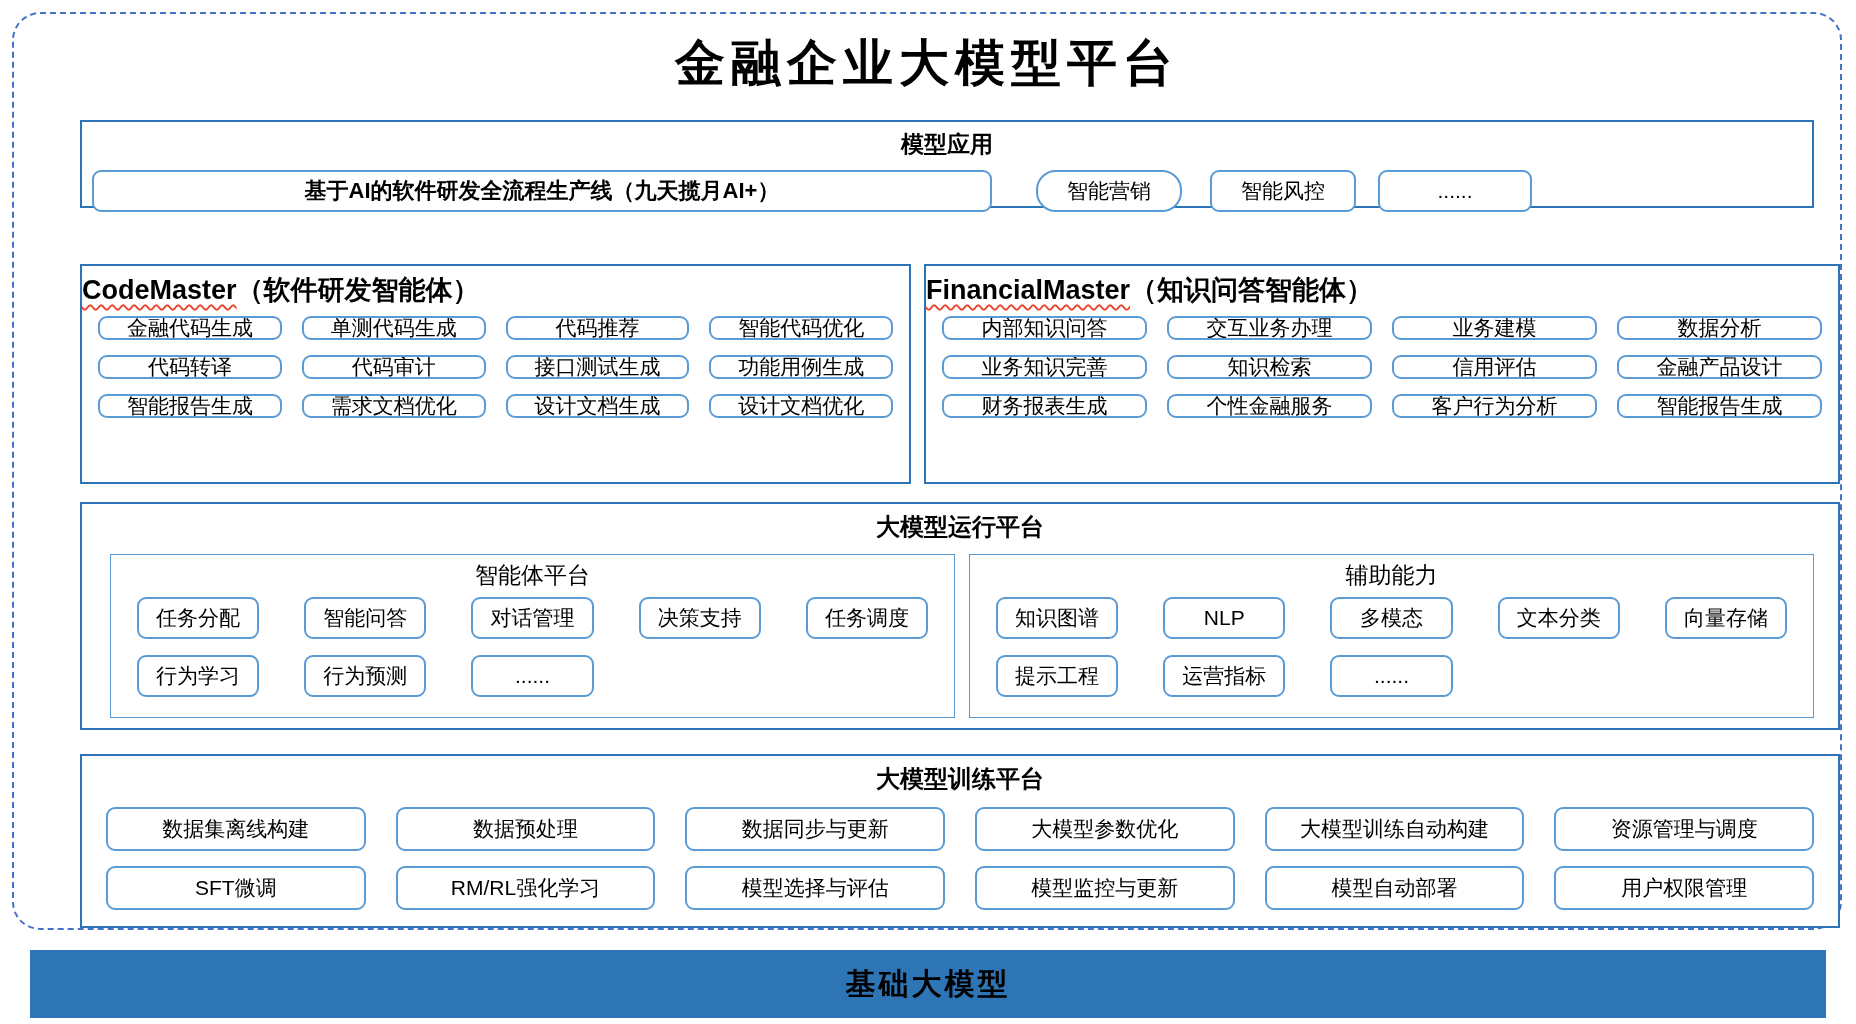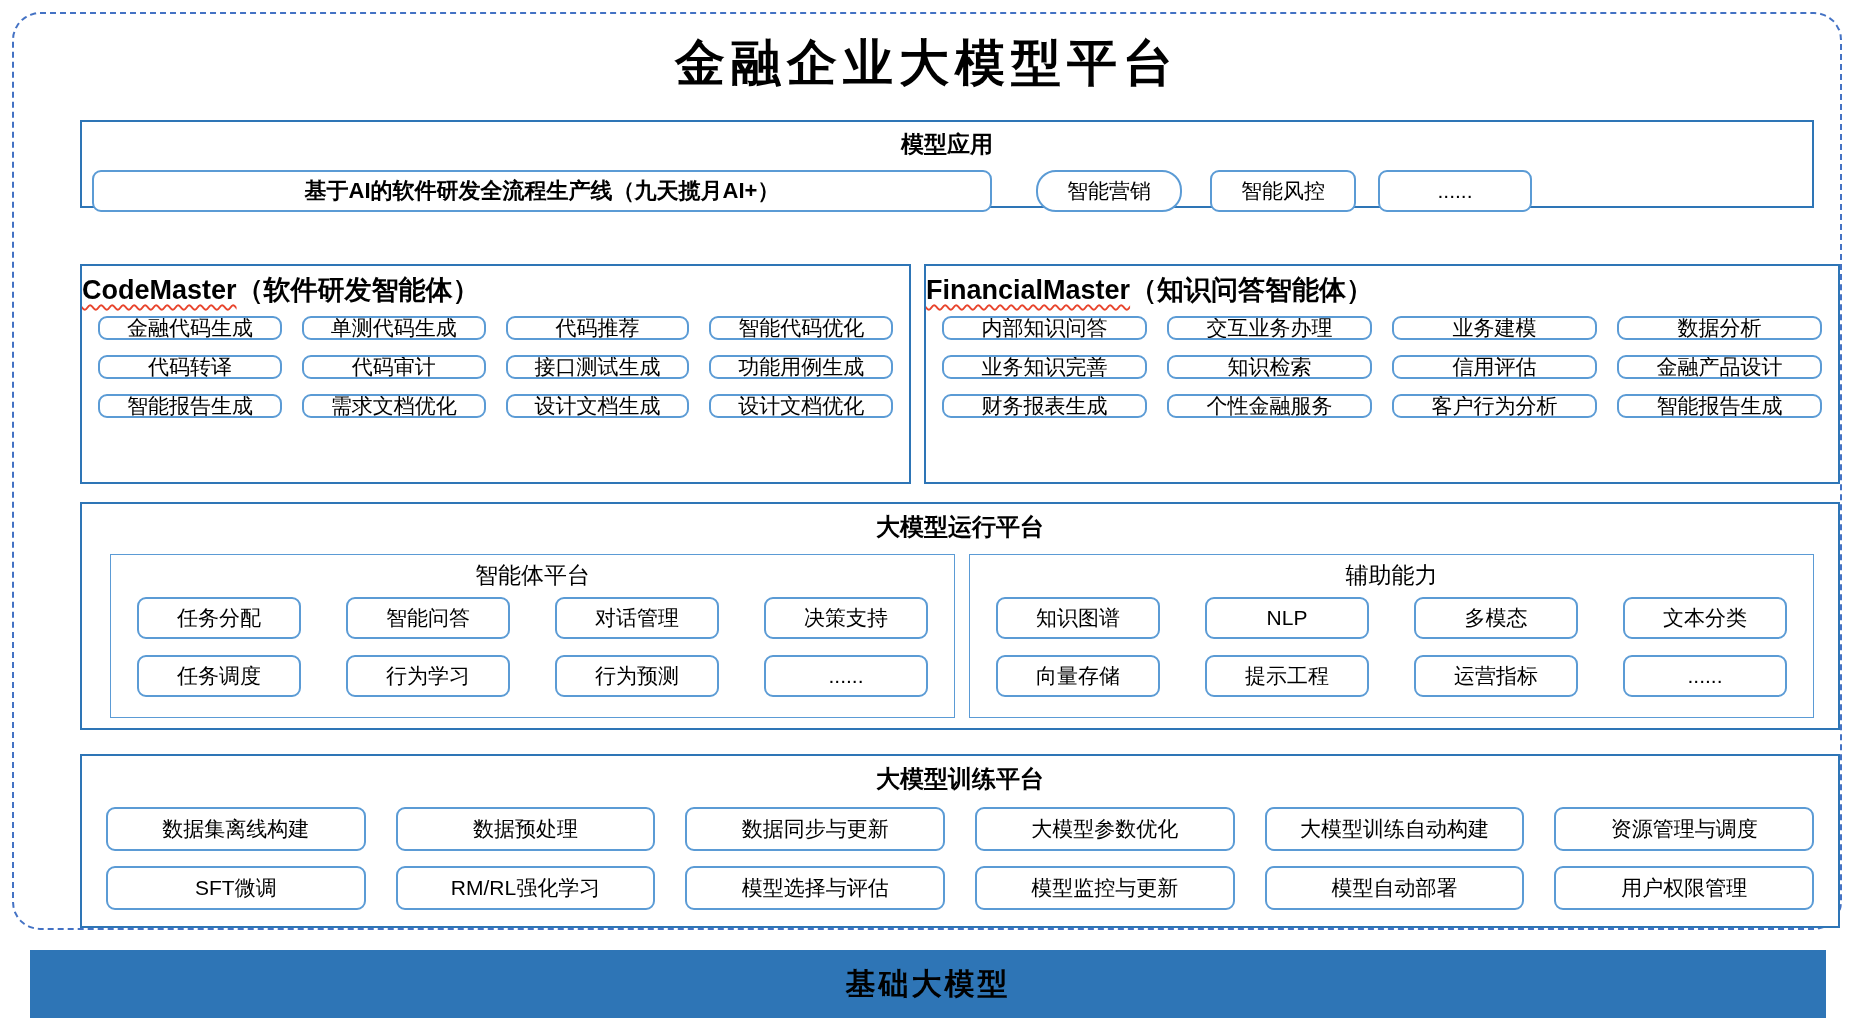--- a/index.html
+++ b/index.html
@@ -49,21 +49,21 @@
   
   .sec-run{left:66px;top:488px;width:1760px;height:228px;}
   .sub{
     position:absolute;border:1.5px solid #5B9BD5;background:#fff;box-sizing:border-box;
     top:50px;width:845px;height:164px;
   }
   .sub-left{left:28px;}
   .sub-right{left:887px;}
   .sub-title{text-align:center;font-weight:400;font-size:23px;padding-top:5px;height:35px;}
   .grid4w{
-    display:grid;grid-template-columns:repeat(4,1fr);
+    display:grid;grid-template-columns:repeat(5,1fr);
     column-gap:45px;row-gap:16px;padding:2px 26px 0 26px;
   }
   .grid4w .item{height:42px;}
   
   .sec-train{left:66px;top:740px;width:1760px;height:174px;}
   .grid6{
     display:grid;grid-template-columns:repeat(6,1fr);
     column-gap:30px;row-gap:15px;padding:12px 24px 0 24px;
   }
   .grid6 .item{height:44px;}

